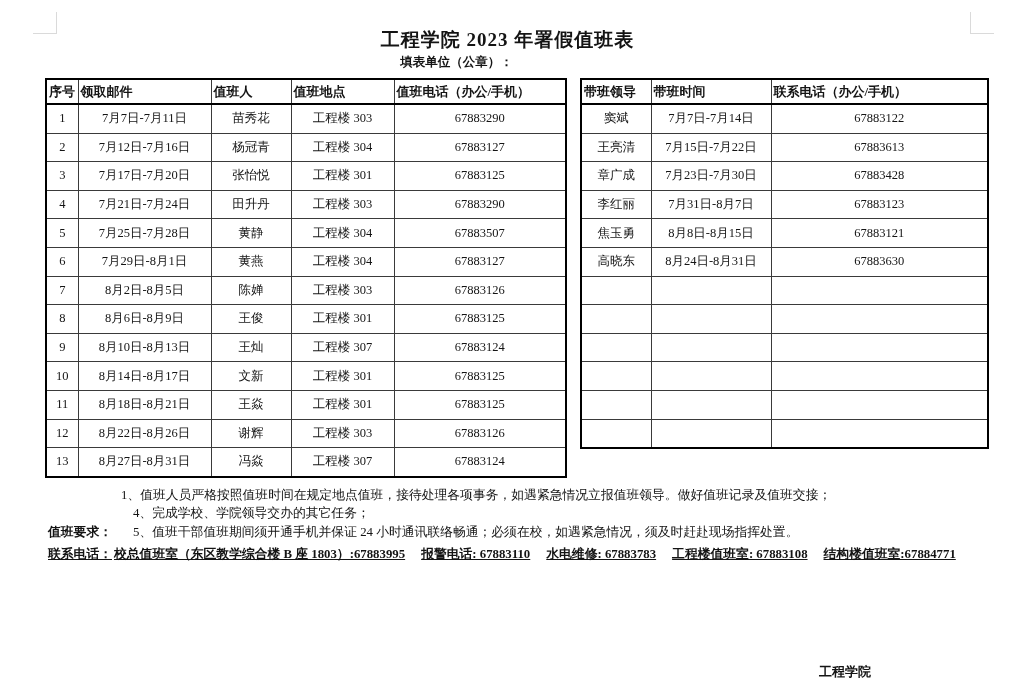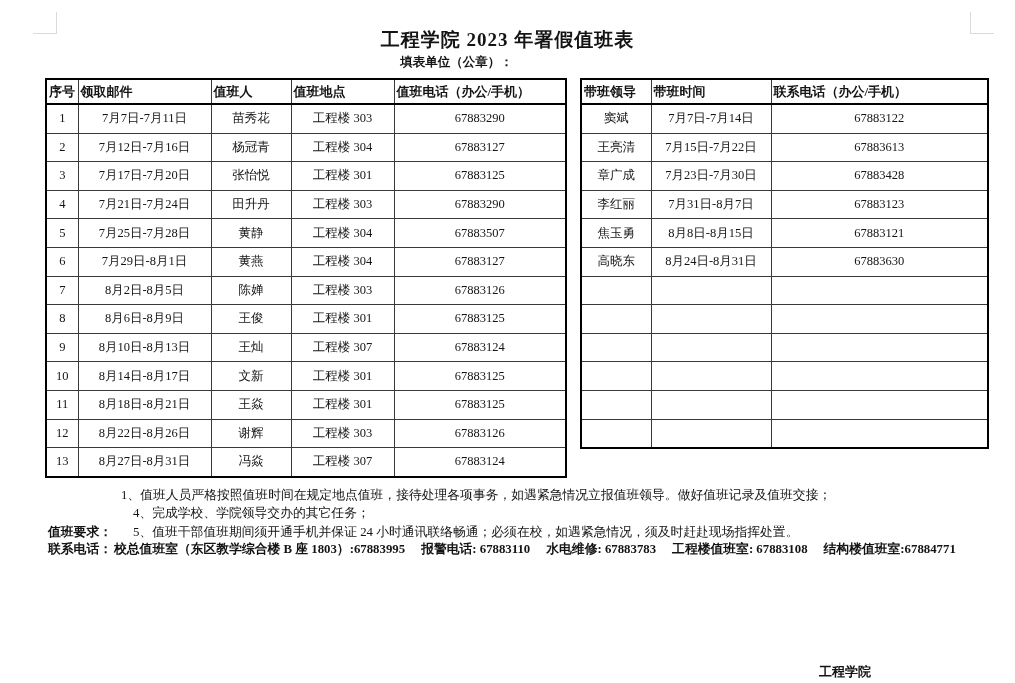--- a/index.html
+++ b/index.html
@@ -34,21 +34,21 @@
   .leader-table{width:407px;}
   .notes{margin-left:48px;margin-top:8px;font-size:12.8px;}
   .sched-line{font-weight:bold;line-height:17px;}
   .sched-line .seg-label{margin-right:10px;}
   .sched-line .seg-time{margin-right:34px;}
   .req-row{display:flex;margin-top:2px;align-items:flex-end;}
   .req-label{font-weight:bold;flex:0 0 73px;line-height:18.5px;}
   .req-items{line-height:18.5px;}
   .req-item{white-space:nowrap;}
   .req-item.indented{margin-left:12px;}
-  .contact-line{font-weight:bold;line-height:17px;white-space:nowrap;}
+  .contact-line{margin-top:5px;font-weight:bold;line-height:17px;white-space:nowrap;text-decoration:underline;}
   .contact-line .contact-label{margin-right:2px;}
   .contact-line .contact-seg{margin-right:16px;}
   .signature{
     position:absolute;left:760px;top:662px;width:170px;
     text-align:center;font-weight:bold;font-size:13px;line-height:20px;
   }
 </style>
 </head>
 <body>
 

